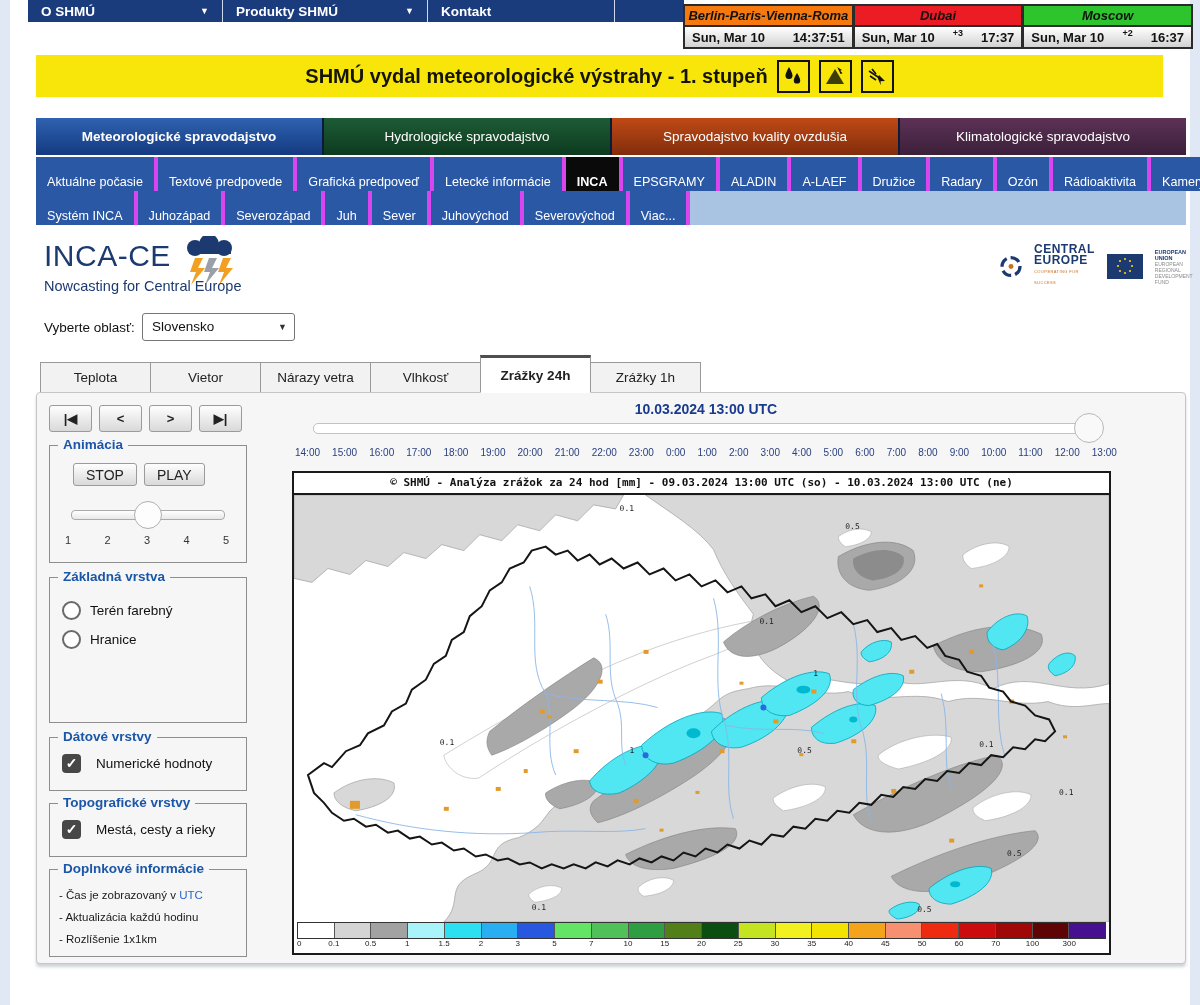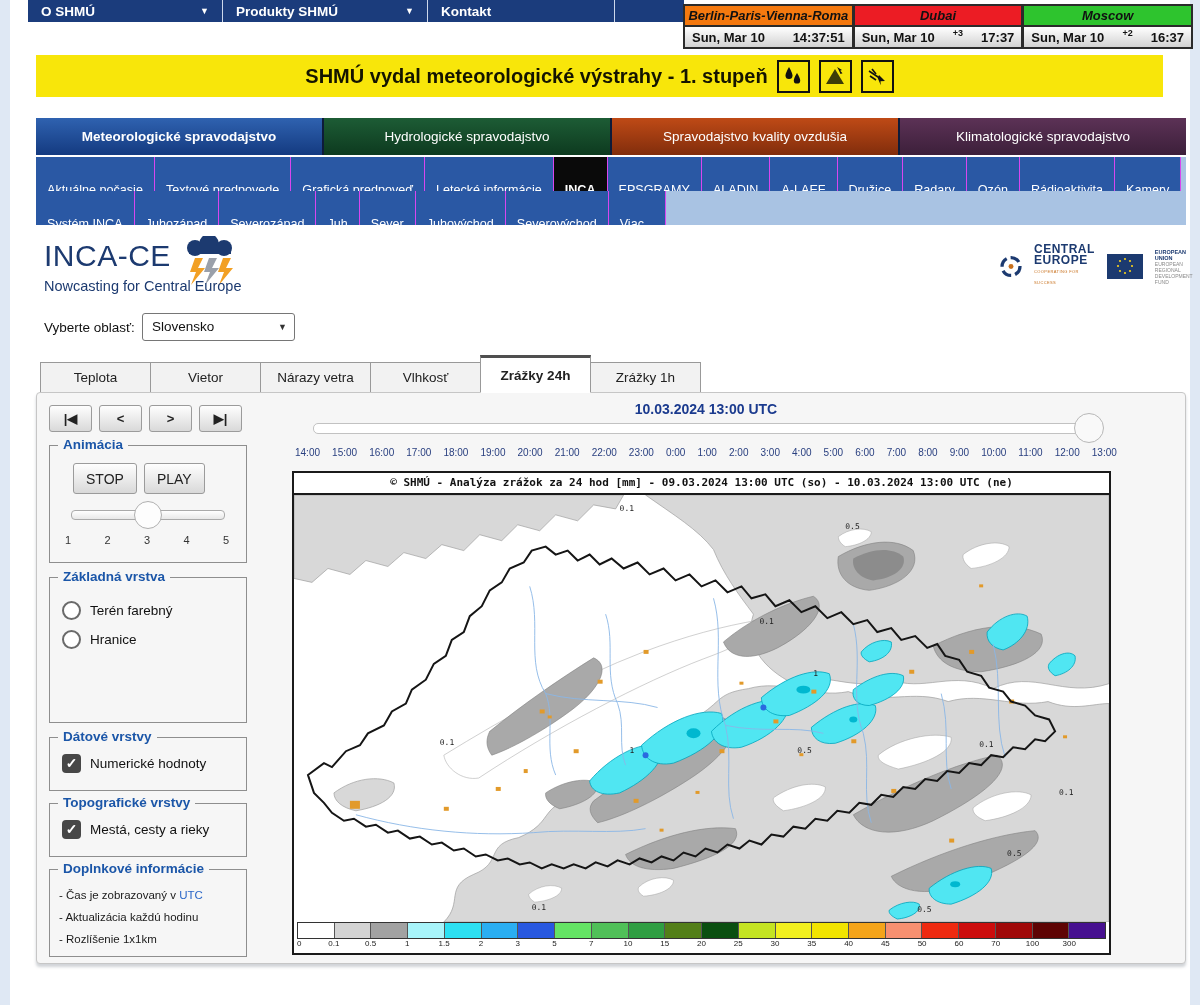--- a/index.html
+++ b/index.html
@@ -35,21 +35,21 @@
   
   #maintabs{left:36px;top:118px;width:1150px;height:37px;display:flex;}
   .tab4{flex:1;display:flex;align-items:center;justify-content:center;color:#fff;font-size:13.5px;border-right:2px solid #0d1b3a;cursor:pointer;white-space:nowrap;}
   .tab4:last-child{border-right:none;}
   .tab4.active{font-weight:bold;}
 
   
   .subnav{left:36px;width:1150px;height:34px;background:#a9c3e3;display:flex;}
   #subnav1{top:157px;}
   #subnav2{top:191px;}
-  .sn-item{background:#2a58a4;color:#fff;font-size:12.6px;line-height:34px;padding:16px 11px;border-right:1px solid #d946ef;cursor:pointer;white-space:nowrap;}
+  .sn-item{background:#2a58a4;color:#fff;font-size:12.6px;line-height:34px;padding:8px 11px;border-right:4px solid #d946ef;cursor:pointer;white-space:nowrap;}
   .sn-item.active{background:#0a0a0a;font-weight:bold;}
 
   
   #logo-row{left:44px;top:236px;display:flex;align-items:flex-start;gap:8px;}
   #logo-title{font-size:30px;color:#1c3a70;letter-spacing:.5px;line-height:40px;}
   #logo-sub{left:44px;top:278px;font-size:14.5px;color:#1c3a70;}
   #partner-logos{left:1000px;top:244px;display:flex;align-items:center;gap:12px;}
   .ce-text{line-height:11px;}
   .ce-line{font-size:12px;font-weight:bold;color:#1c3a70;letter-spacing:.5px;}
   .ce-tag{font-size:4px;color:#c8701c;letter-spacing:.4px;}
@@ -72,34 +72,34 @@
   
   #panel{left:36px;top:392px;width:1148px;height:570px;background:#f6f6f6;border:1px solid #c6c6c6;border-radius:4px;box-shadow:0 3px 3px rgba(120,130,140,.35);}
 
   
   #steps{left:12px;top:12px;display:flex;gap:7px;}
   .step{width:43px;height:27px;background:linear-gradient(#fefefe,#d9d9d9);border:1px solid #9b9b9b;border-radius:3px;font-size:13px;font-weight:bold;color:#222;cursor:pointer;font-family:"Liberation Sans",sans-serif;}
   .fs{border:1px solid #8e8e8e;background:transparent;}
   .fs .legend{position:absolute;top:-9px;left:8px;background:#f6f6f6;padding:0 5px;color:#1b56a8;font-weight:bold;font-size:13.5px;white-space:nowrap;}
   #fs-anim{left:12px;top:52px;width:196px;height:116px;}
   #anim-buttons{left:23px;top:17px;display:flex;gap:7px;}
-  .abtn{height:31px;background:linear-gradient(#fefefe,#d9d9d9);border:1px solid #9b9b9b;border-radius:3px;font-size:14px;color:#222;cursor:pointer;padding:0 12px;font-family:"Liberation Sans",sans-serif;}
+  .abtn{height:23px;background:linear-gradient(#fefefe,#d9d9d9);border:1px solid #9b9b9b;border-radius:3px;font-size:14px;color:#222;cursor:pointer;padding:0 12px;font-family:"Liberation Sans",sans-serif;}
   #anim-track{left:21px;top:64px;width:152px;height:8px;background:linear-gradient(#fff,#e8e8e8);border:1px solid #aaa;border-radius:4px;}
   #anim-handle{left:50%;top:-10px;transform:translateX(-50%);width:26px;height:26px;border-radius:50%;background:#fdfdfd;border:1px solid #b0b0b0;cursor:pointer;}
   #anim-ticks{left:15px;top:88px;width:164px;display:flex;justify-content:space-between;font-size:11px;color:#333;}
   #fs-base{left:12px;top:184px;width:196px;height:144px;}
   .opt-col{position:absolute;left:12px;top:18px;right:8px;}
   .opt-row{display:flex;align-items:center;gap:9px;height:29px;cursor:pointer;}
   .radio{width:15px;height:15px;border:2px solid #6a6a6a;border-radius:50%;background:#fff;flex:0 0 auto;display:flex;align-items:center;justify-content:center;}
   .opt-row.selected .radio{border-color:#3c3c3c;}
   .opt-row.selected .radio::after{content:"";width:9px;height:9px;border-radius:50%;background:#3a3a3a;}
   .olabel{font-size:13.5px;color:#111;white-space:nowrap;}
   #fs-data{left:12px;top:344px;width:196px;height:52px;}
   #fs-topo{left:12px;top:410px;width:196px;height:52px;}
-  .cb-row{position:absolute;left:12px;top:16px;display:flex;align-items:center;gap:9px;cursor:pointer;}
+  .cb-row{position:absolute;left:12px;top:16px;display:flex;align-items:center;gap:15px;cursor:pointer;}
   .cbox{width:19px;height:19px;background:#474747;border-radius:4px;color:#fff;font-size:14px;line-height:19px;text-align:center;flex:0 0 auto;}
   .cbox::before{content:"\2713";font-weight:bold;}
   #fs-info{left:12px;top:476px;width:196px;height:86px;}
   .info-lines{position:absolute;left:9px;top:14px;font-size:11.5px;color:#1a1a1a;line-height:22px;white-space:nowrap;}
   .utc-link{color:#2a66c8;cursor:pointer;}
 
   
   #cur-time{left:260px;top:8px;width:818px;text-align:center;font-size:14px;font-weight:bold;color:#1a3a8e;}
   #time-track{left:276px;top:30px;width:786px;height:9px;background:#fff;border:1px solid #c2c2c2;border-radius:5px;}
   #time-handle{position:absolute;right:-4px;top:-11px;width:28px;height:28px;border-radius:50%;background:#f9f9f9;border:1px solid #b8b8b8;cursor:pointer;}

